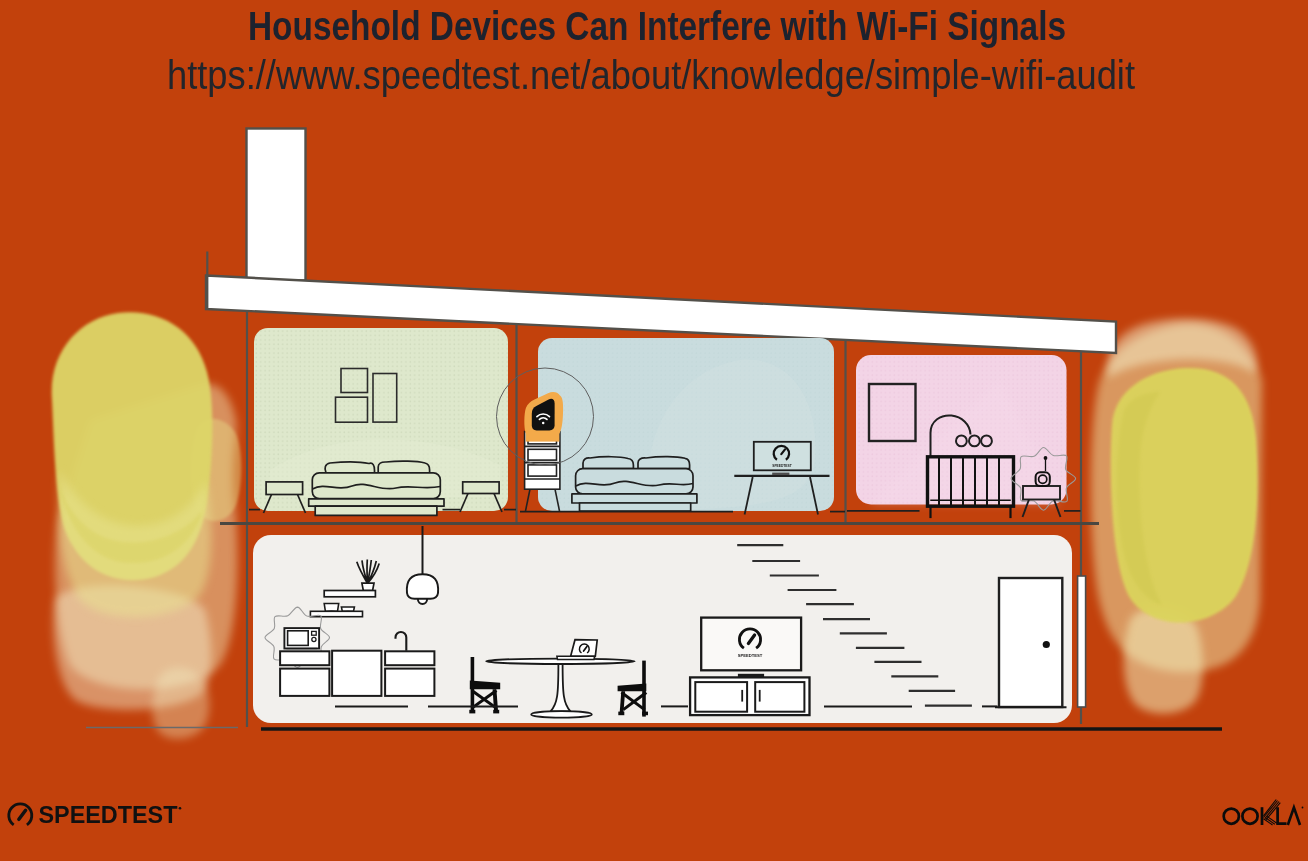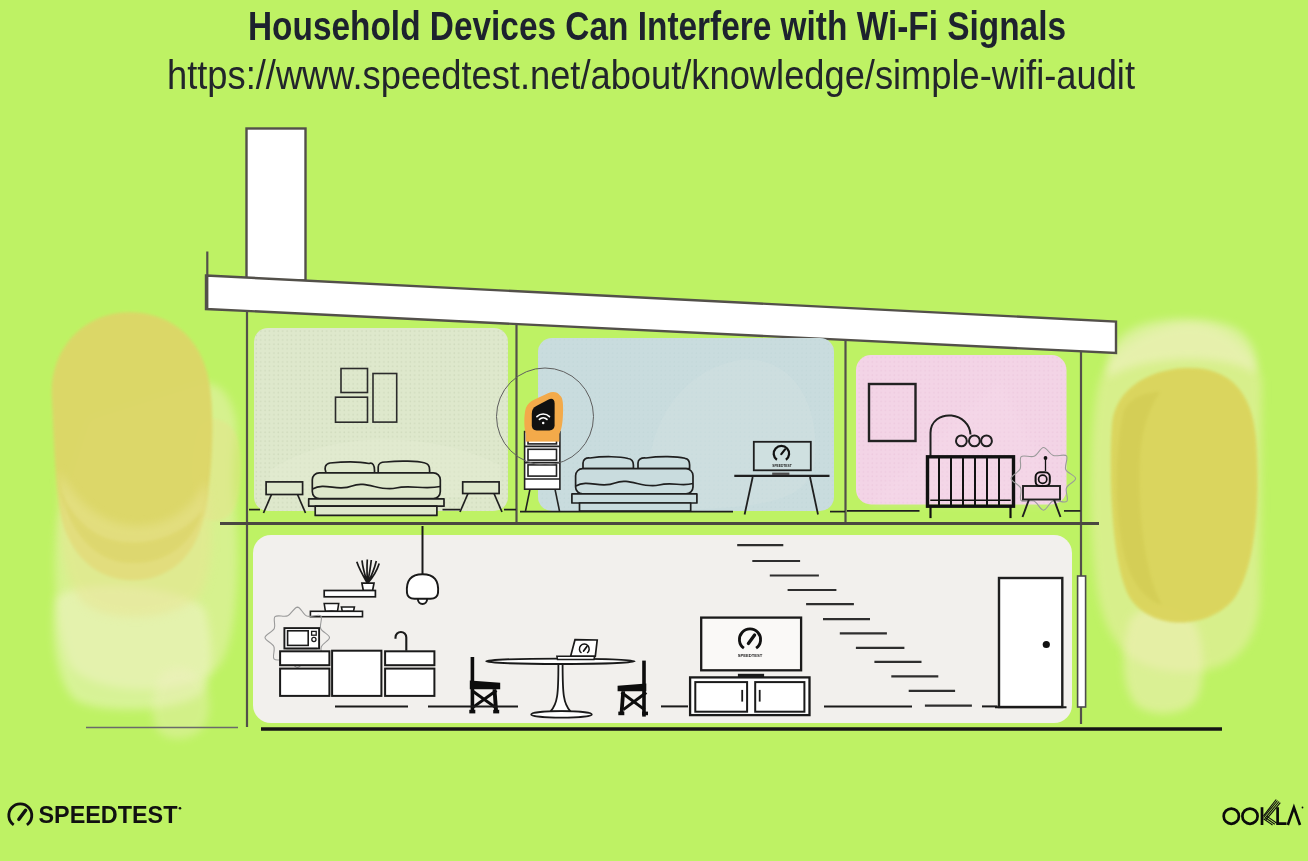--- a/index.html
+++ b/index.html
@@ -1,16 +1,16 @@
 <!DOCTYPE html>
 <html><head>
 <meta charset="utf-8">
 <style>
   html,body{margin:0;padding:0;background:#ffffff;}
-  #stage{position:relative;width:1308px;height:861px;background:#bef264;overflow:hidden;}
+  #stage{position:relative;width:1308px;height:861px;background:#c2410c;overflow:hidden;}
   svg text{font-family:"Liberation Sans",sans-serif;}
 </style>
 </head>
 <body>
 <div id="stage">
 <svg width="1308" height="861" viewBox="0 0 1308 861">
 <defs>
   <pattern id="dotsg" width="4.4" height="4.4" patternUnits="userSpaceOnUse">
           <circle cx="1.1" cy="1.1" r="0.85" fill="#bcc8a8" opacity="0.4"></circle>
         </pattern>

